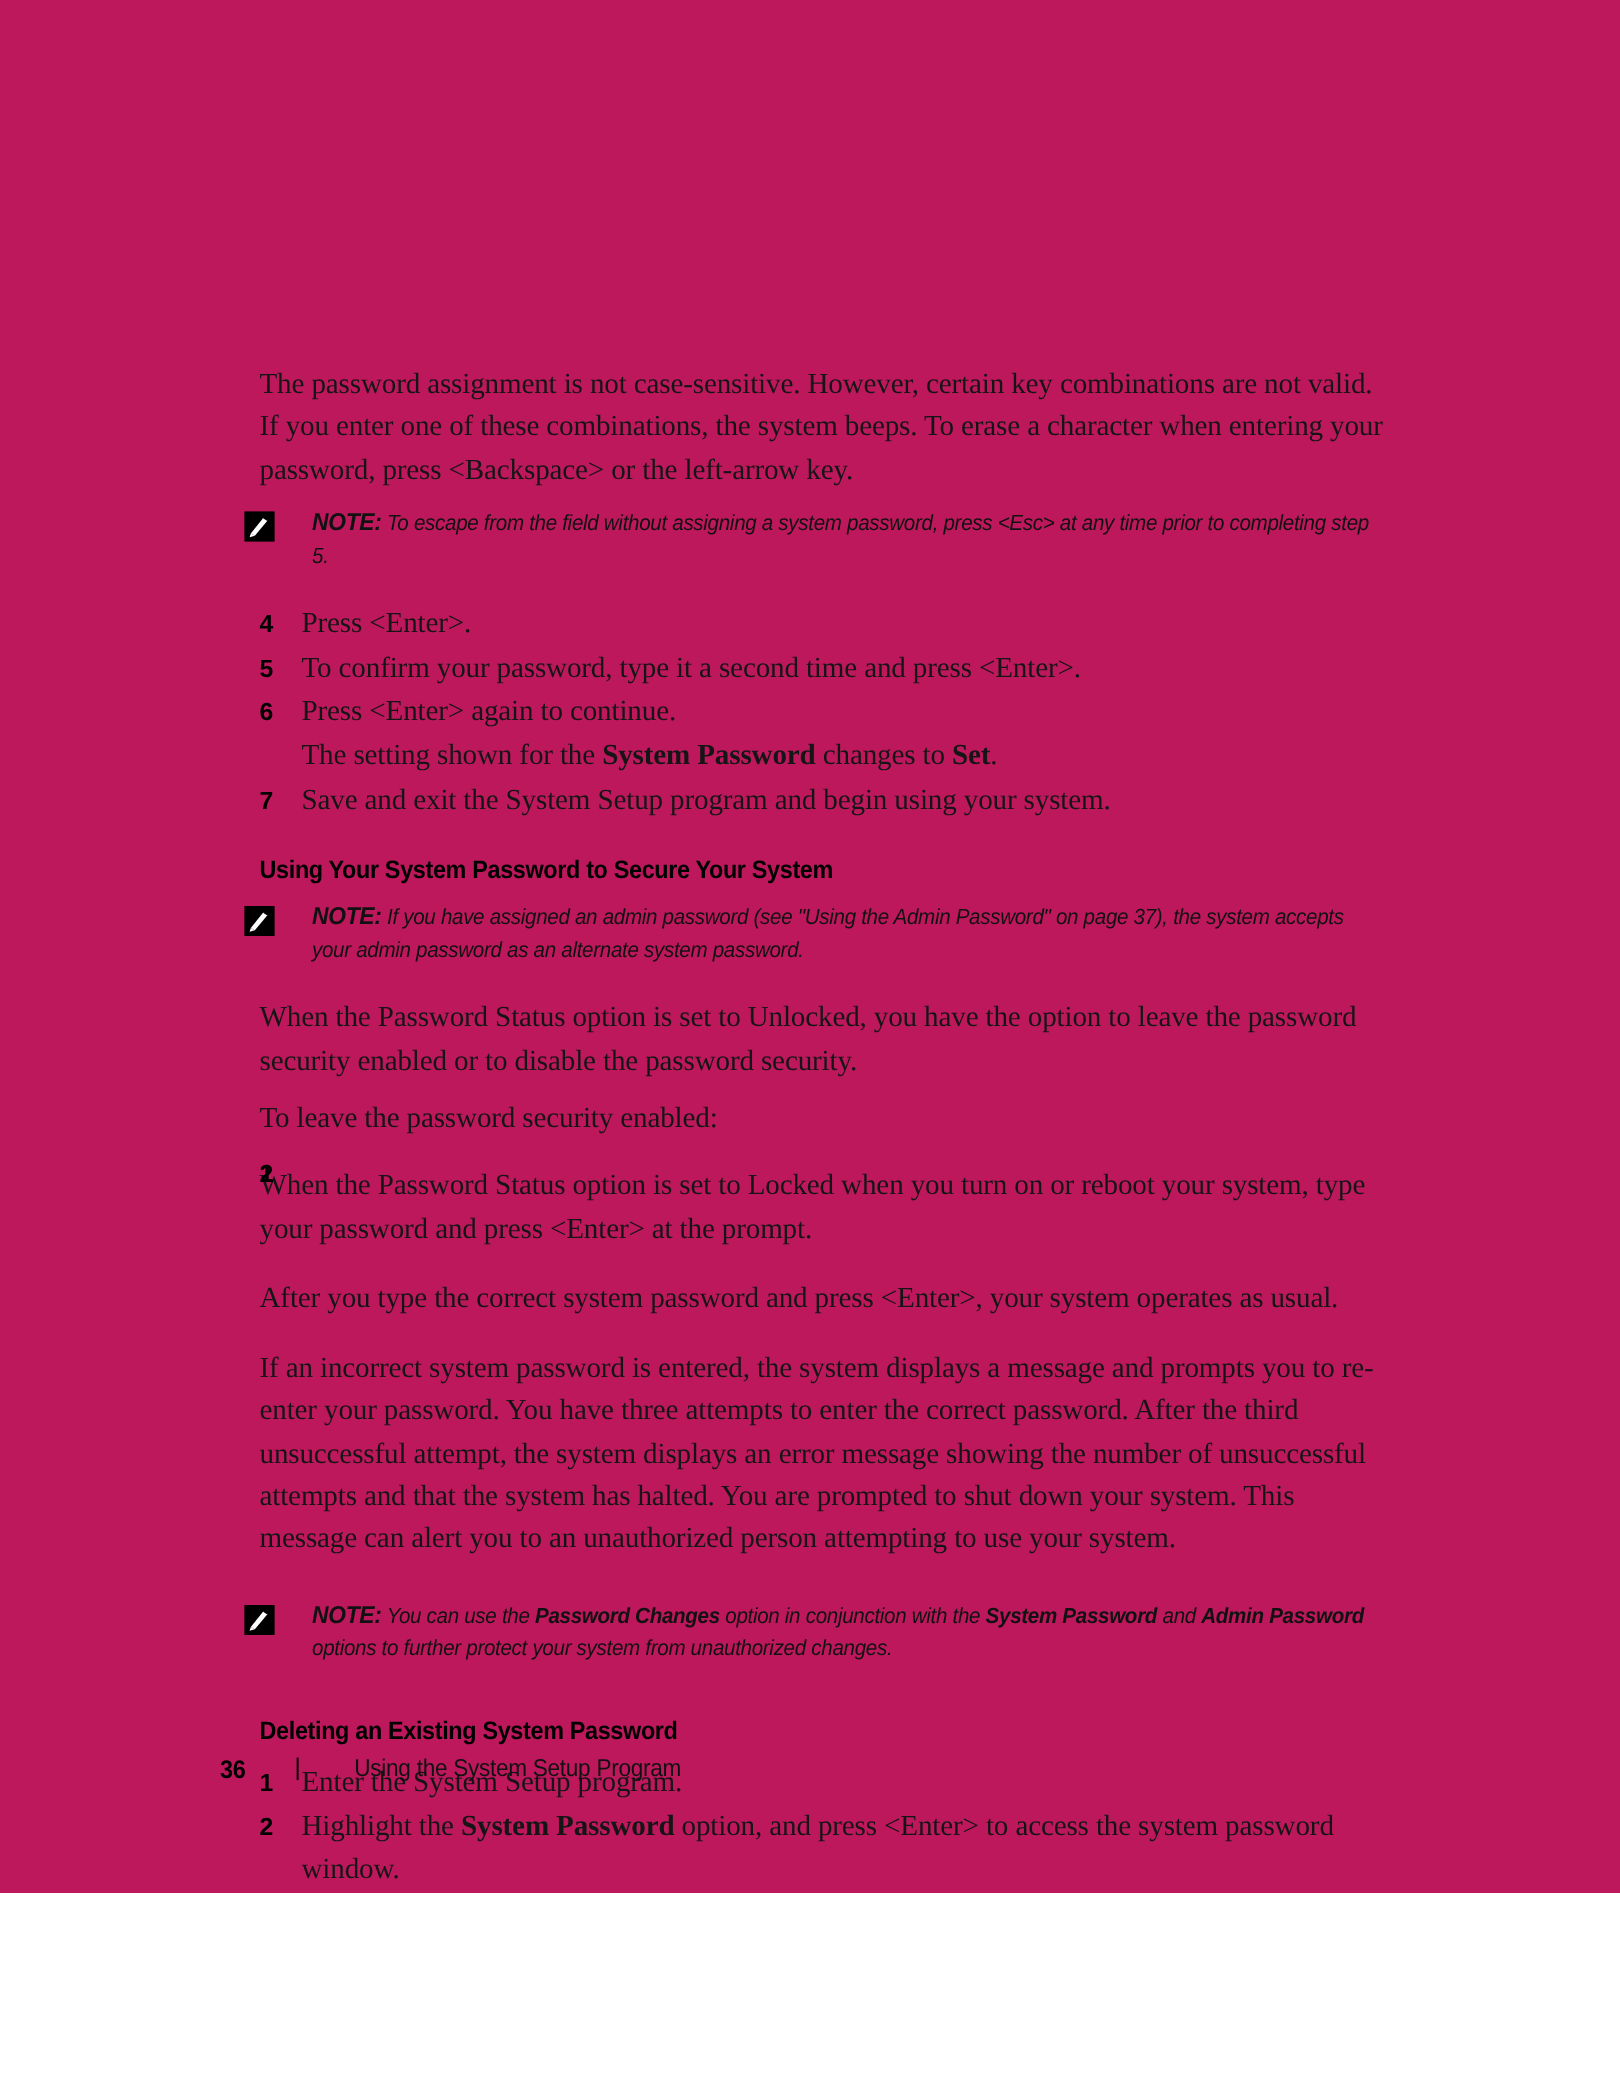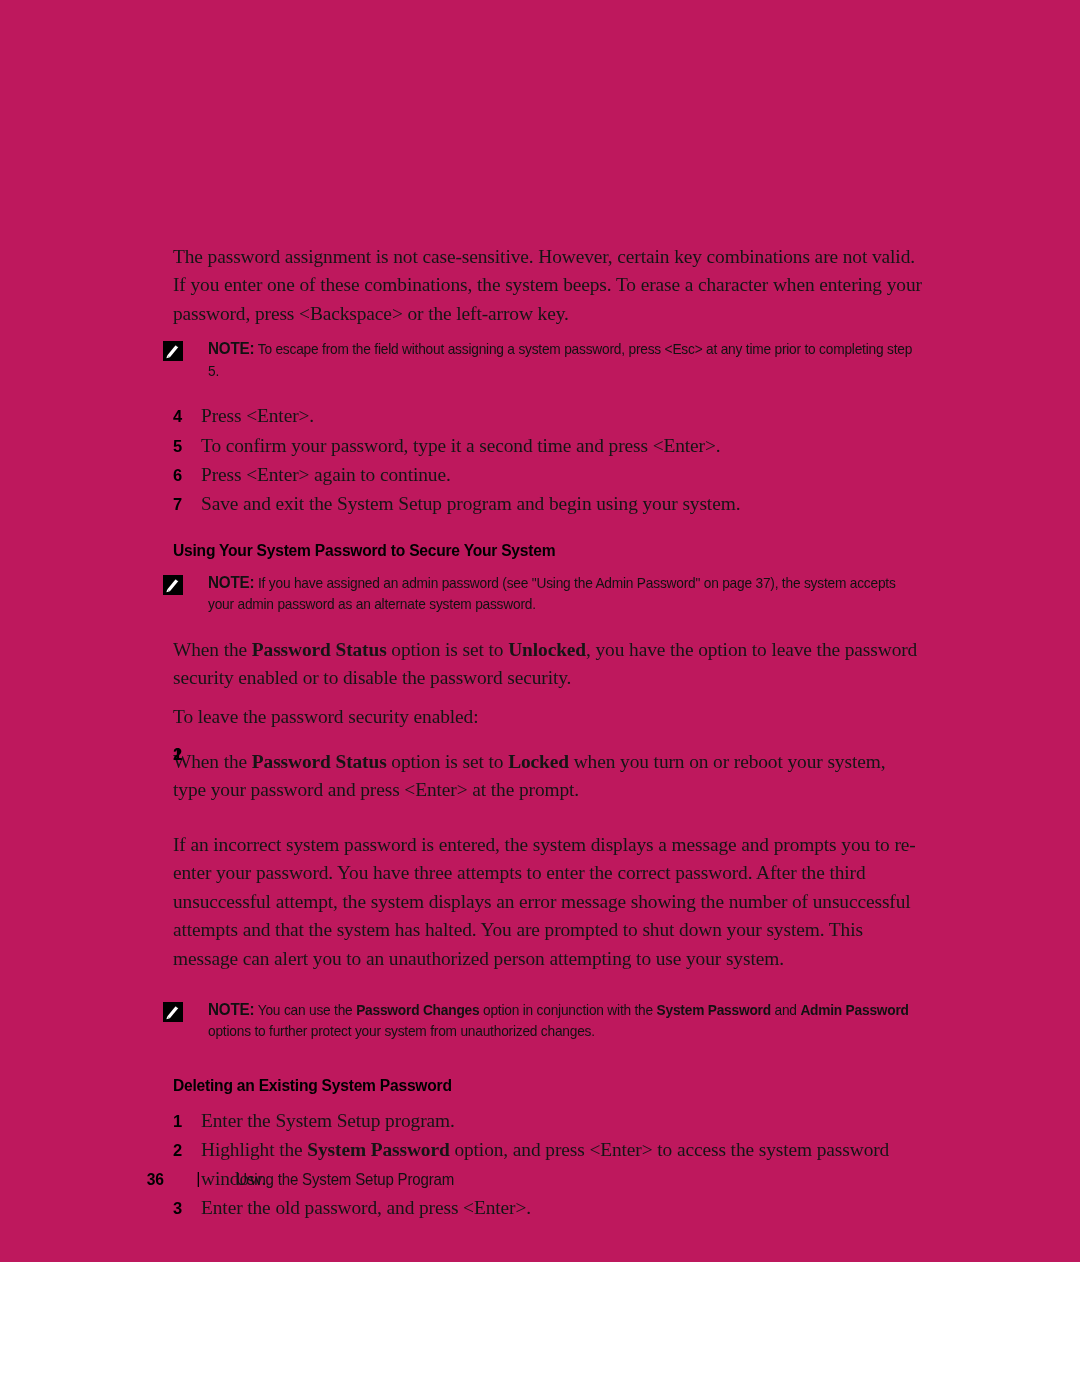--- a/index.html
+++ b/index.html
@@ -39,21 +39,21 @@
   .para {
     font-family: "Liberation Serif", "DejaVu Serif", serif;
     font-size: 19.4px;
     line-height: 28.4px;
     text-align: left;
     margin: 0 0 10px 0;
     color: #151515;
     letter-spacing: -0.1px;
   }
   .para b, .para strong {
-    font-weight: bold;
+    font-weight: normal;
   }
 
   .para.tight {
     margin-bottom: 9px;
   }
 
   
   .steps {
     margin: 0;
     padding: 0;
@@ -98,20 +98,21 @@
     transform-origin: left center;
     margin: 0 0 10px 0;
   }
 
   
   .note {
     position: relative;
     padding-left: 35px;
     margin: 8px 0 12px 0;
     min-height: 22px;
+    font-style: italic;
   }
   .note-icon {
     position: absolute;
     left: -10px;
     top: 3px;
     width: 20px;
     height: 20px;
     background: #000000;
     display: block;
   }
@@ -200,20 +201,21 @@
         <span class="num">4</span>
         <span>Press &lt;Enter&gt;.</span>
       </li>
       <li class="step">
         <span class="num">5</span>
         <span>To confirm your password, type it a second time and press &lt;Enter&gt;.</span>
       </li>
       <li class="step">
         <span class="num">6</span>
         <span>Press &lt;Enter&gt; again to continue.</span>
+        <span class="substep"><span>The setting shown for the </span><b>System Password</b><span> changes to </span><b>Set</b><span>.</span></span>
       </li>
       <li class="step">
         <span class="num">7</span>
         <span>Save and exit the System Setup program and begin using your system.</span>
       </li>
     </ol>
 
     <div class="sp-20"></div>
 
     <div class="section-head">Using Your System Password to Secure Your System</div>
@@ -244,20 +246,21 @@
         <span class="num">2</span>
       </li>
     </ol>
 
     <div class="sp-8"></div>
 
     <p class="para"><span>When the </span><b>Password Status</b><span> option is set to </span><b>Locked</b><span> when you turn on or reboot your system, type your password and press &lt;Enter&gt; at the prompt.</span></p>
 
     <div class="sp-8"></div>
 
+    <p class="para">After you type the correct system password and press &lt;Enter&gt;, your system operates as usual.</p>
 
     <div class="sp-8"></div>
 
     <p class="para">If an incorrect system password is entered, the system displays a message and prompts you to re-enter your password. You have three attempts to enter the correct password. After the third unsuccessful attempt, the system displays an error message showing the number of unsuccessful attempts and that the system has halted. You are prompted to shut down your system. This message can alert you to an unauthorized person attempting to use your system.</p>
 
     <div class="sp-8"></div>
 
 
     <div class="note">
       <span class="note-icon">

